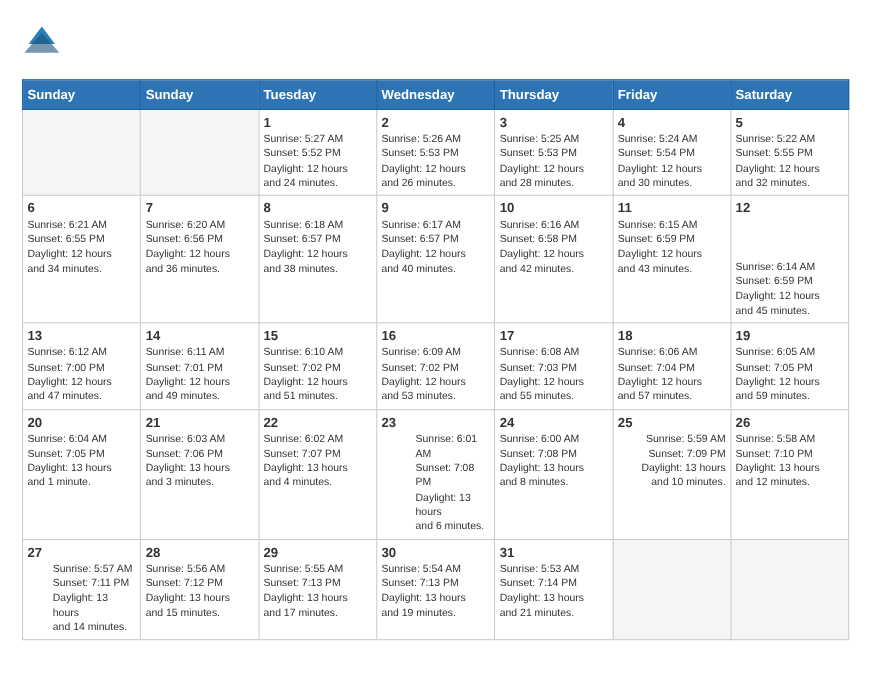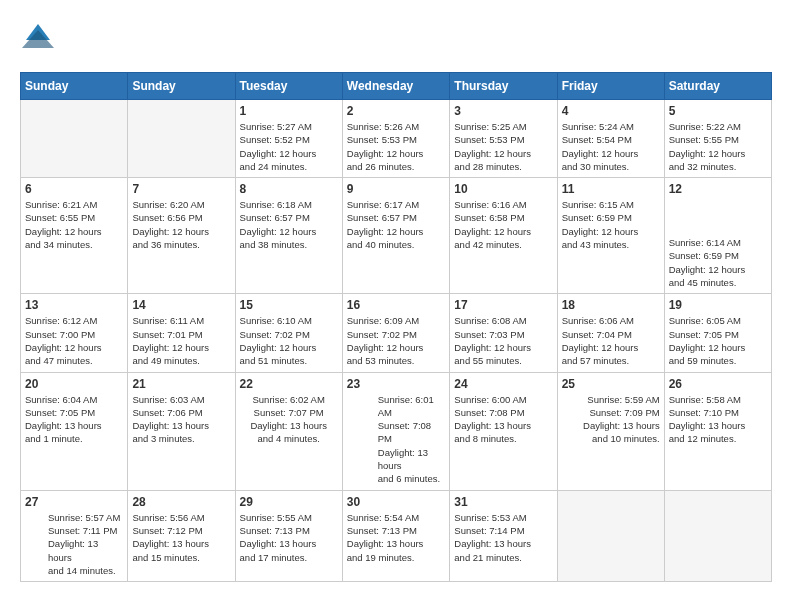--- a/index.html
+++ b/index.html
@@ -270,21 +270,21 @@
         </td>
         <td>
           <span class="day-num">21</span>
           <div class="day-info" style="white-space: pre-line;">Sunrise: 6:03 AM
 Sunset: 7:06 PM
 Daylight: 13 hours
 and 3 minutes.</div>
         </td>
         <td>
           <span class="day-num">22</span>
-          <div class="day-info" style="white-space: pre-line; text-align: center;">Sunrise: 6:02 AM
+          <div class="day-info" style="white-space: pre-line;">Sunrise: 6:02 AM
 Sunset: 7:07 PM
 Daylight: 13 hours
 and 4 minutes.</div>
         </td>
         <td>
           <span class="day-num">23</span>
           <div class="day-info" style="white-space: pre-line; margin-left: 31px;">Sunrise: 6:01 AM
 Sunset: 7:08 PM
 Daylight: 13 hours
 and 6 minutes.</div>

